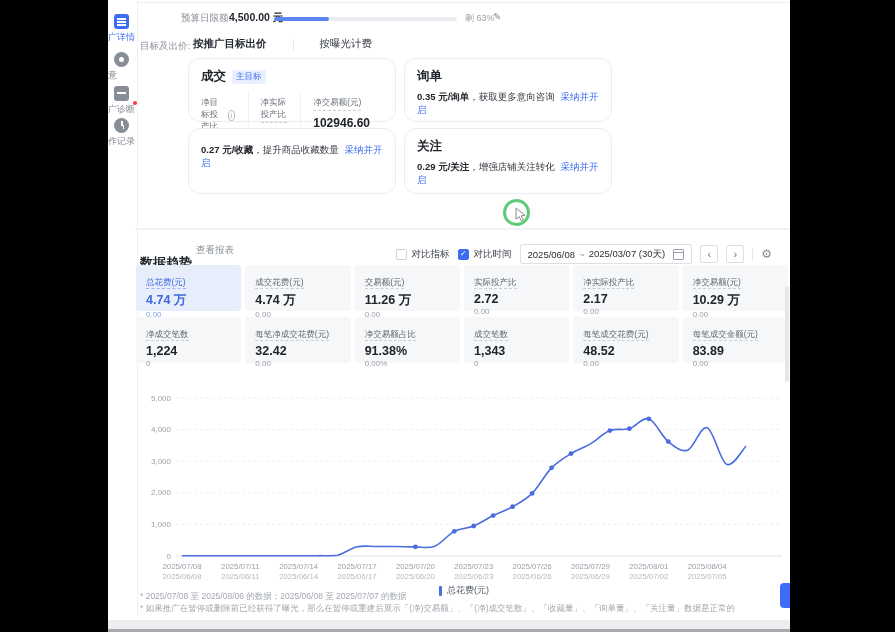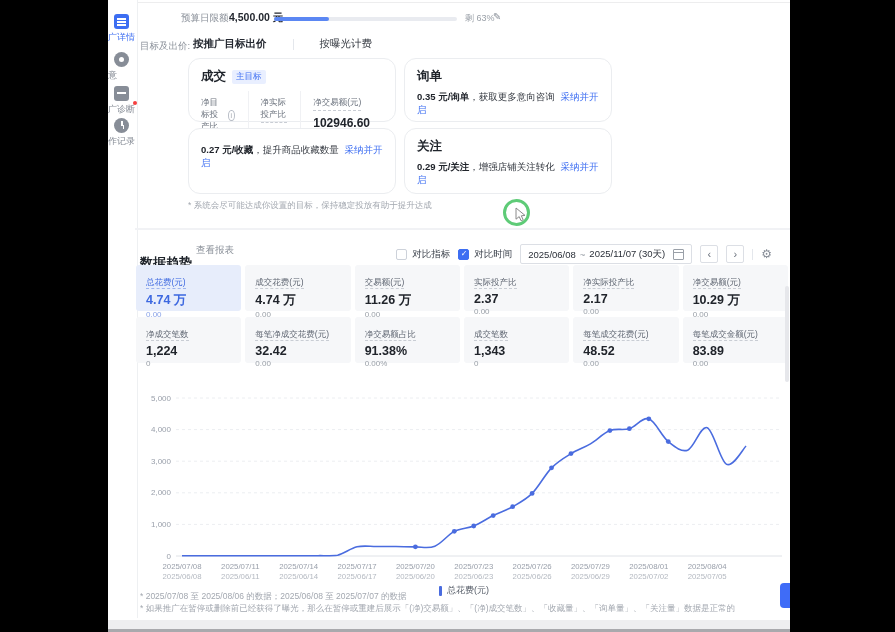--- a/index.html
+++ b/index.html
@@ -177,54 +177,53 @@
         <div class="goal-card">
           <div class="gc-desc"><span class="gc-price">0.27 元/收藏</span>，提升商品收藏数量 <span class="gc-action">采纳并开启</span></div>
         </div>
         <div class="goal-card">
           <div class="gc-head">
             <span class="gc-title">关注</span>
           </div>
           <div class="gc-desc"><span class="gc-price">0.29 元/关注</span>，增强店铺关注转化 <span class="gc-action">采纳并开启</span></div>
         </div>
       </div>
-    <div class="goal-note">* 系统会尽可能达成你设置的目标，保持稳定投放有助于提升达成</div>
 
     <div class="cursor-ring">
       <svg width="13" height="16" viewBox="0 0 13 16">
         <path d="M2 1 L2 12.2 L5.2 9.6 L7.1 13.8 L9.2 12.8 L7.3 8.8 L11 8.4 Z" fill="#fdfdfd" stroke="#8a8a8a" stroke-width="1"></path>
       </svg>
     </div>
 
     <div class="section-divider"></div>
 
     <div class="t-title">数据趋势</div>
     <div class="t-link">查看报表</div>
     <div class="t-controls">
       <span class="cb" id="cb1"></span>
       <span class="cb-label">对比指标</span>
       <span class="cb checked" id="cb2"></span>
       <span class="cb-label">对比时间</span>
       <div class="datebox">
         <span>2025/06/08</span>
         <span class="sep">~</span>
-        <span>2025/11/07 (30天)</span>
+        <span>2025/03/07 (30天)</span>
         <span class="cal"></span>
       </div>
       <span class="navbtn">‹</span>
       <span class="navbtn">›</span>
       <span class="vdiv"></span>
       <span class="gear">⚙</span>
     </div>
 
     <div class="metric-grid" id="metricRow1">
         <div class="mcard selected"><span class="mlabel">总花费(元)</span><div class="mval">4.74 万</div><div class="msub">0.00</div></div>
         <div class="mcard"><span class="mlabel">成交花费(元)</span><div class="mval">4.74 万</div><div class="msub">0.00</div></div>
         <div class="mcard"><span class="mlabel">交易额(元)</span><div class="mval">11.26 万</div><div class="msub">0.00</div></div>
-        <div class="mcard"><span class="mlabel">实际投产比</span><div class="mval">2.37</div><div class="msub">0.00</div></div>
+        <div class="mcard"><span class="mlabel">实际投产比</span><div class="mval">2.72</div><div class="msub">0.00</div></div>
         <div class="mcard"><span class="mlabel">净实际投产比</span><div class="mval">2.17</div><div class="msub">0.00</div></div>
         <div class="mcard"><span class="mlabel">净交易额(元)</span><div class="mval">10.29 万</div><div class="msub">0.00</div></div>
       </div>
     <div class="metric-grid" id="metricRow2">
         <div class="mcard"><span class="mlabel">净成交笔数</span><div class="mval">1,224</div><div class="msub">0</div></div>
         <div class="mcard"><span class="mlabel">每笔净成交花费(元)</span><div class="mval">32.42</div><div class="msub">0.00</div></div>
         <div class="mcard"><span class="mlabel">净交易额占比</span><div class="mval">91.38%</div><div class="msub">0.00%</div></div>
         <div class="mcard"><span class="mlabel">成交笔数</span><div class="mval">1,343</div><div class="msub">0</div></div>
         <div class="mcard"><span class="mlabel">每笔成交花费(元)</span><div class="mval">48.52</div><div class="msub">0.00</div></div>
         <div class="mcard"><span class="mlabel">每笔成交金额(元)</span><div class="mval">83.89</div><div class="msub">0.00</div></div>

